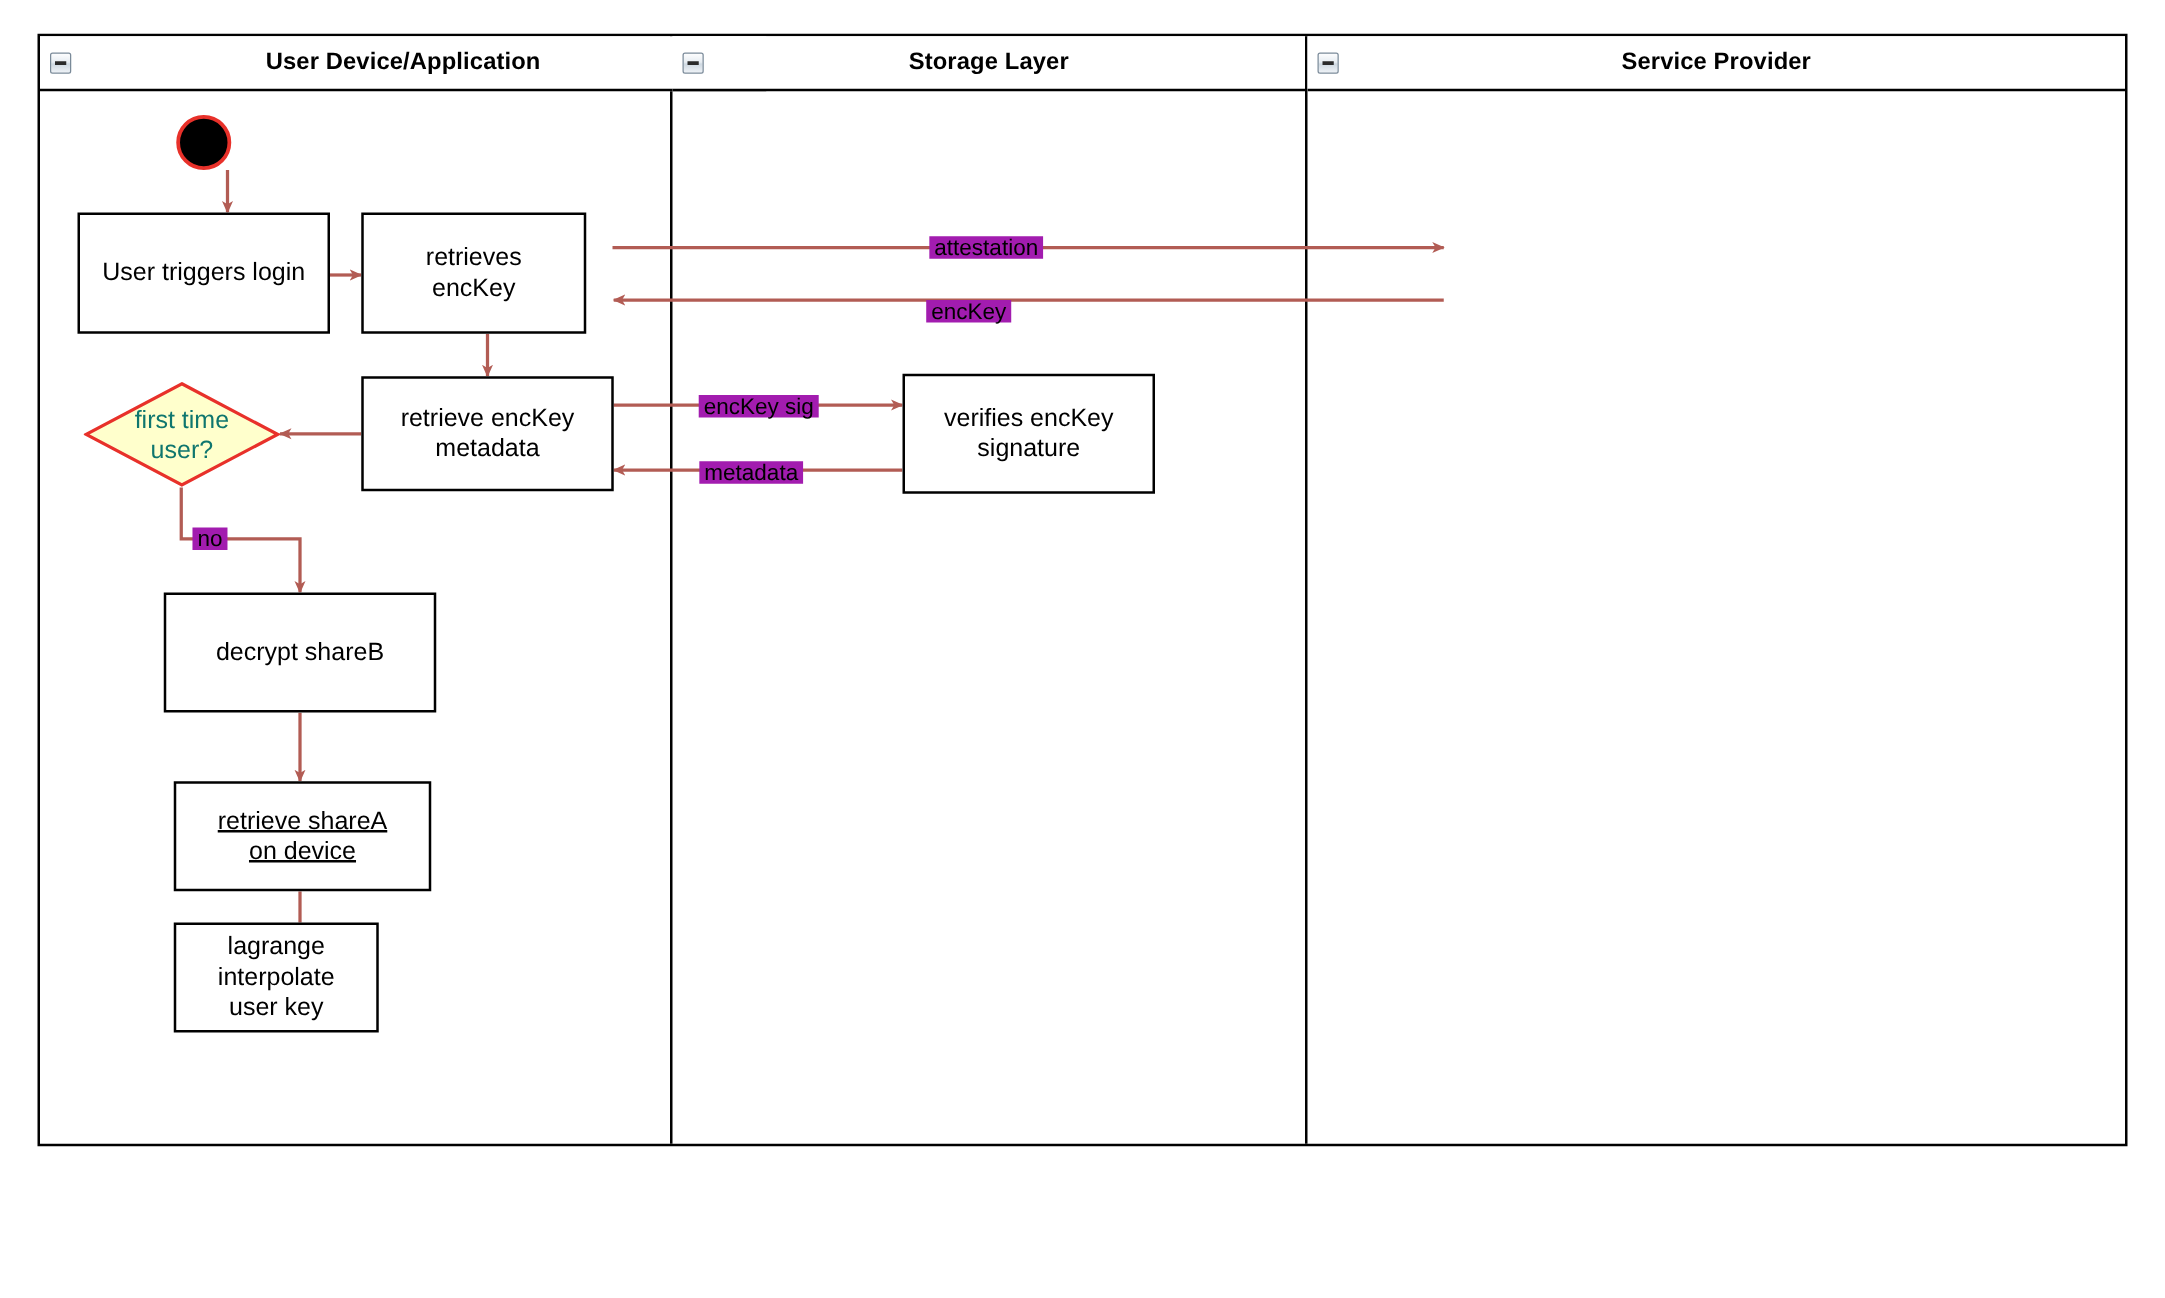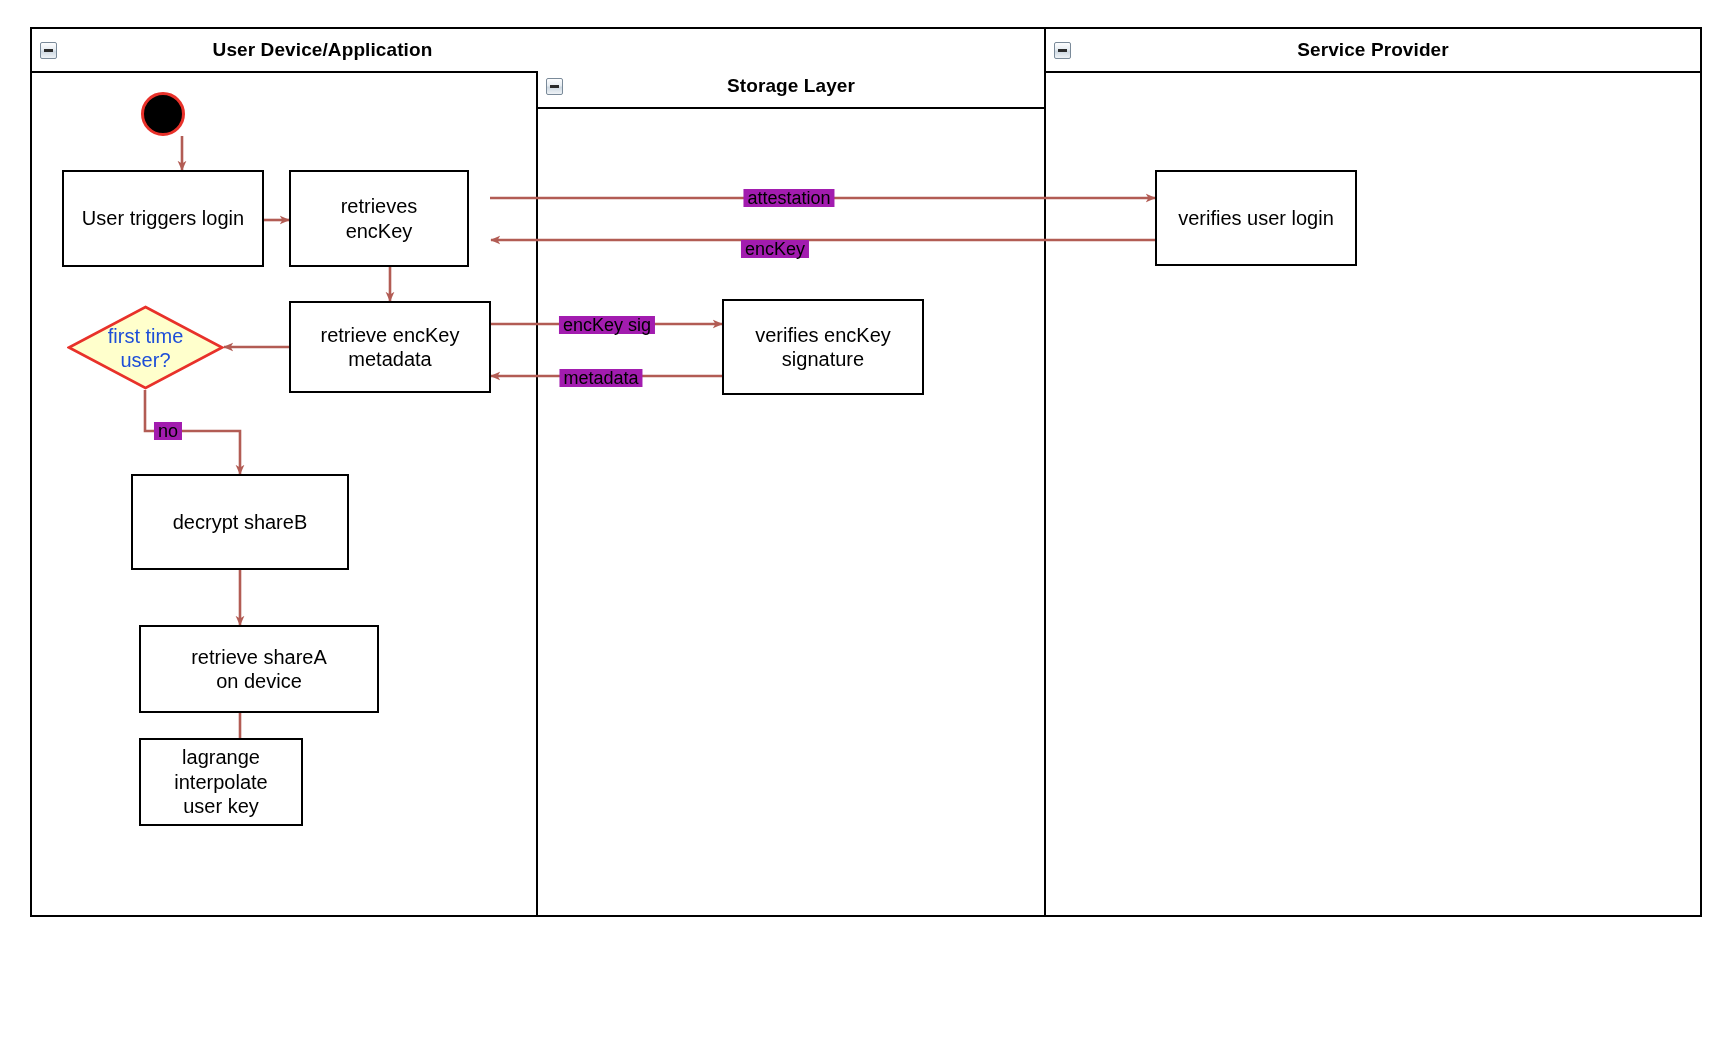--- a/index.html
+++ b/index.html
@@ -102,21 +102,21 @@
   }
   .decision-label {
     position: absolute;
     inset: 0;
     display: flex;
     align-items: center;
     justify-content: center;
     text-align: center;
     font-size: 20px;
     line-height: 1.2;
-    color: #1d4ed8;
+    color: #0f766e;
     white-space: pre-line;
     pointer-events: none;
   }
 
   
   svg.edges {
     position: absolute;
     left: 0;
     top: 0;
     width: 1732px;
@@ -152,21 +152,21 @@
   <div id="pool">
 
     <div class="lane-divider" style="left:504px;"></div>
     <div class="lane-divider" style="left:1012px;"></div>
 
     <div class="lane-header" style="left:0px; width:581px;">
       <span class="collapse-icon"></span>
       <span class="lane-title">User Device/Application</span>
     </div>
 
-    <div class="lane-header" style="left:506px; width:506px;margin-top:36px;">
+    <div class="lane-header" style="left:506px; width:506px;">
       <span class="collapse-icon"></span>
       <span class="lane-title">Storage Layer</span>
     </div>
 
     <div class="lane-header" style="left:1014px; width:654px;">
       <span class="collapse-icon"></span>
       <span class="lane-title">Service Provider</span>
     </div>
   </div>
 
@@ -219,24 +219,23 @@
   <div class="decision" style="left:67px; top:305px; width:157px; height:85px;">
     <svg width="157" height="85" viewBox="0 0 157 85">
       <polygon points="78.5,2 155,42.5 78.5,83 2,42.5" fill="#ffffcc" stroke="#e8312a" stroke-width="2.6"></polygon>
     </svg>
     <div class="decision-label">first time
 user?</div>
   </div>
 
   <div class="node" style="left:131px; top:474px; width:218px; height:96px;">decrypt shareB</div>
 
-  <div class="node" style="left:139px; top:625px; width:240px; height:88px;">retrieve shareA
+  <div class="node" style="left:139px; top:625px; width:206px; height:88px;text-decoration:underline;">retrieve shareA
 on device</div>
 
   <div class="node" style="left:139px; top:738px; width:164px; height:88px;">lagrange interpolate
 user key</div>
 
   <div class="node" style="left:722px; top:299px; width:202px; height:96px;">verifies encKey
 signature</div>
 
-  <div class="node" style="left:1155px; top:170px; width:202px; height:96px;">verifies user login</div>
 
 </div>
 
 </body></html>

